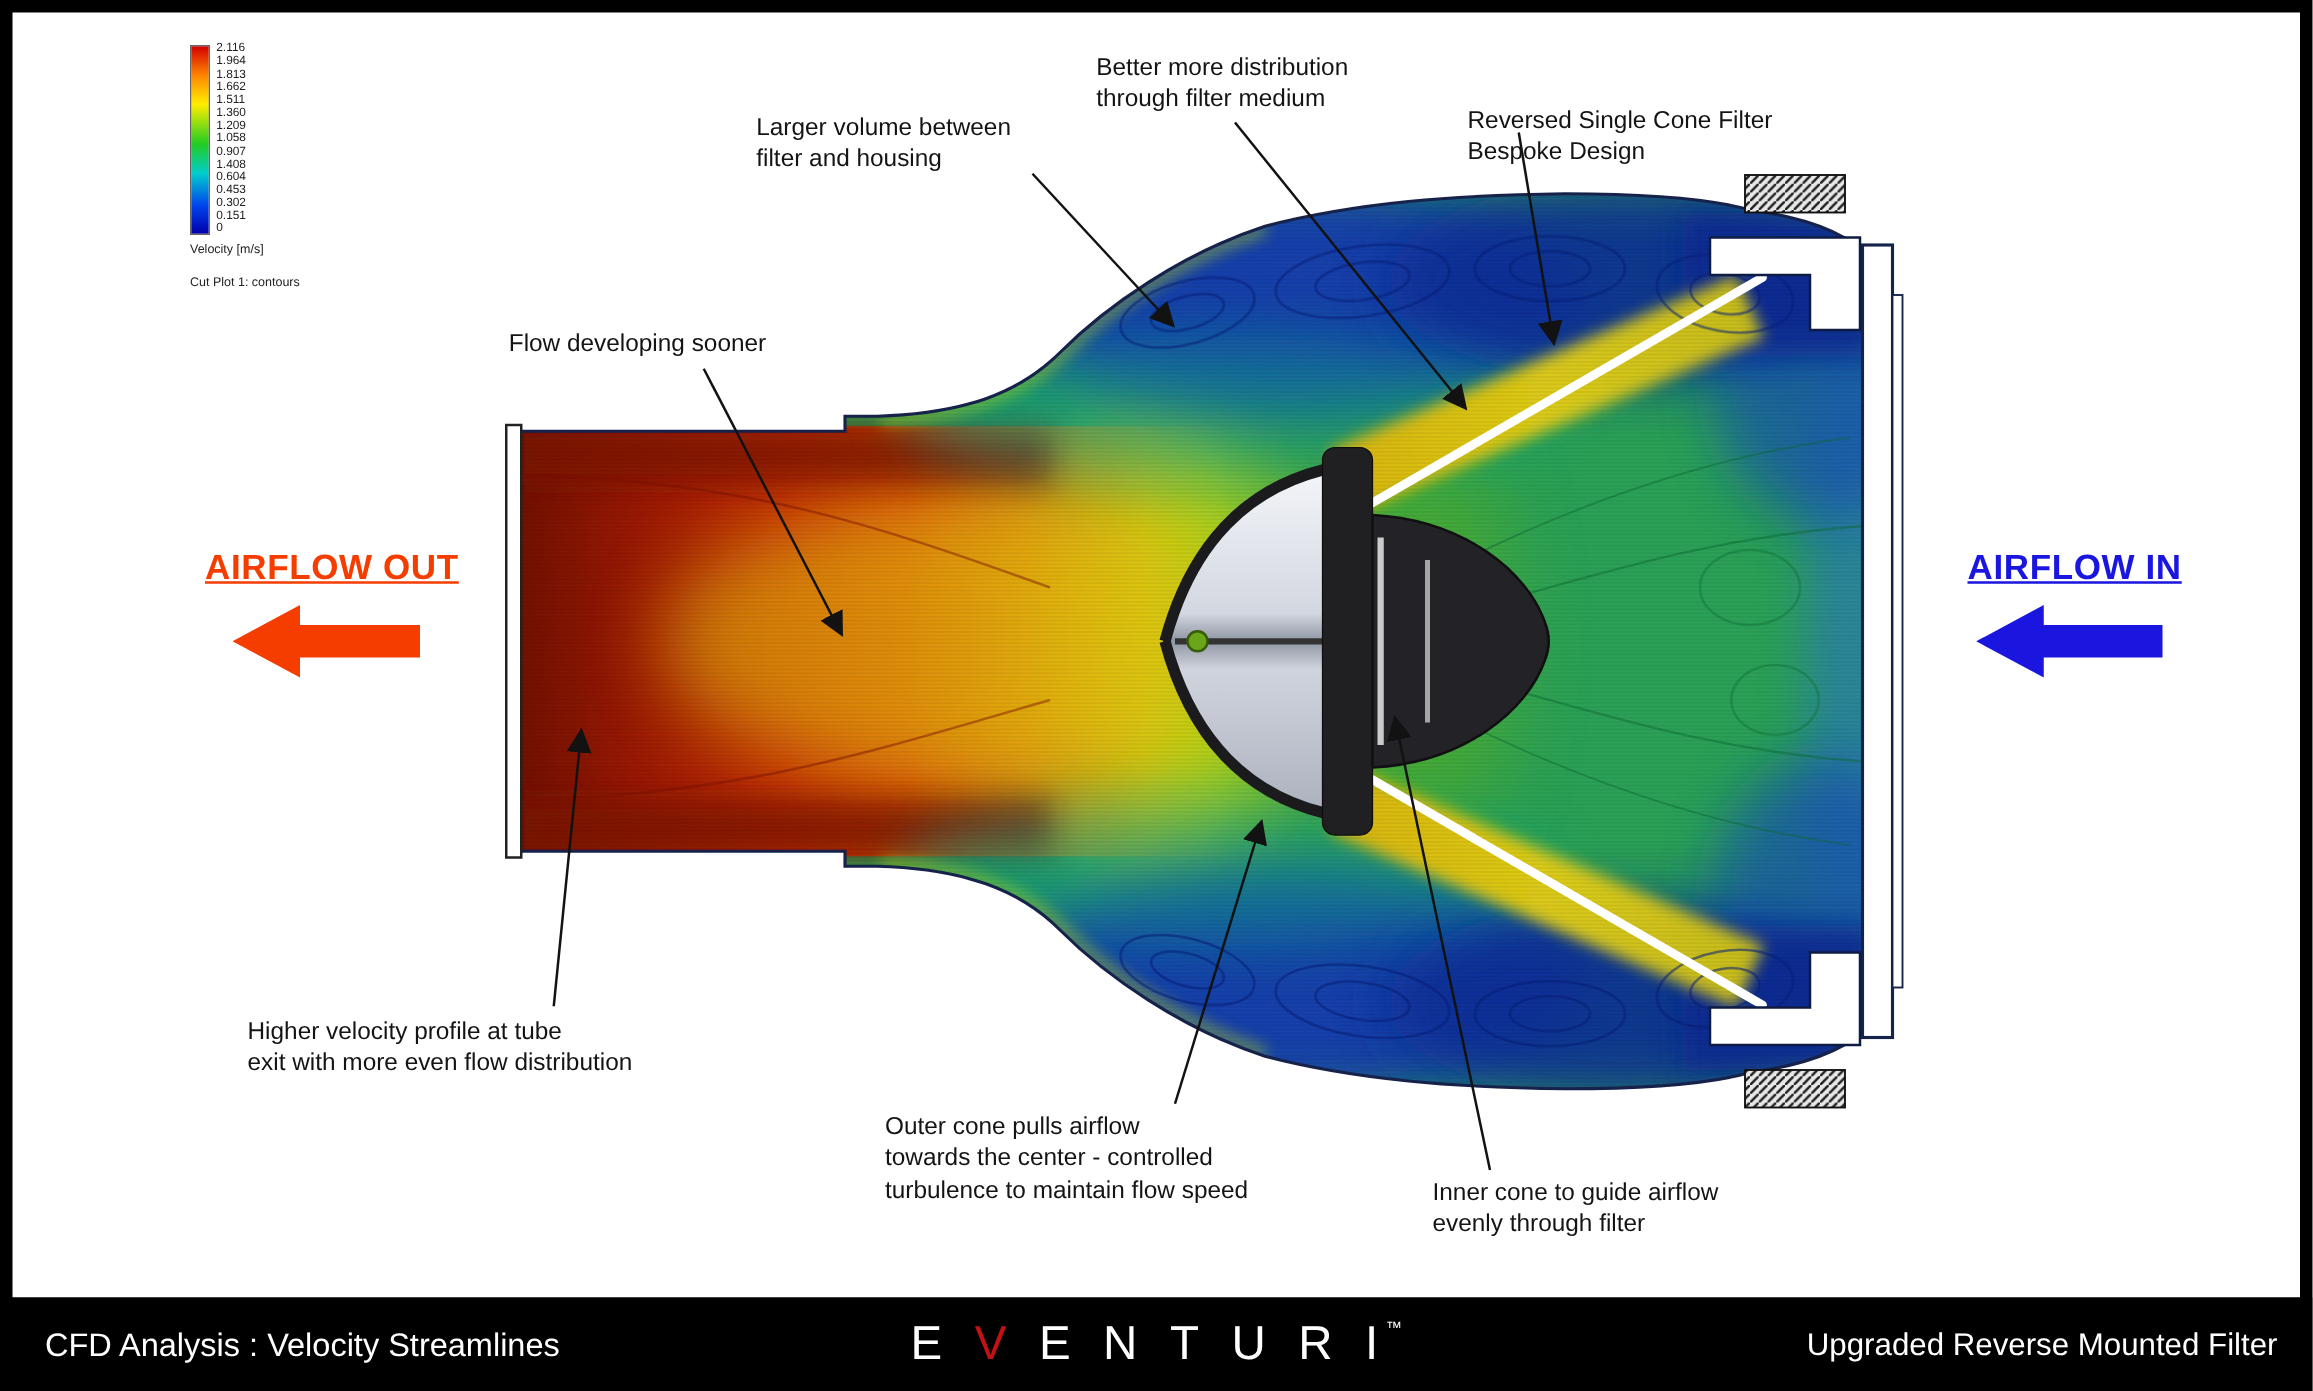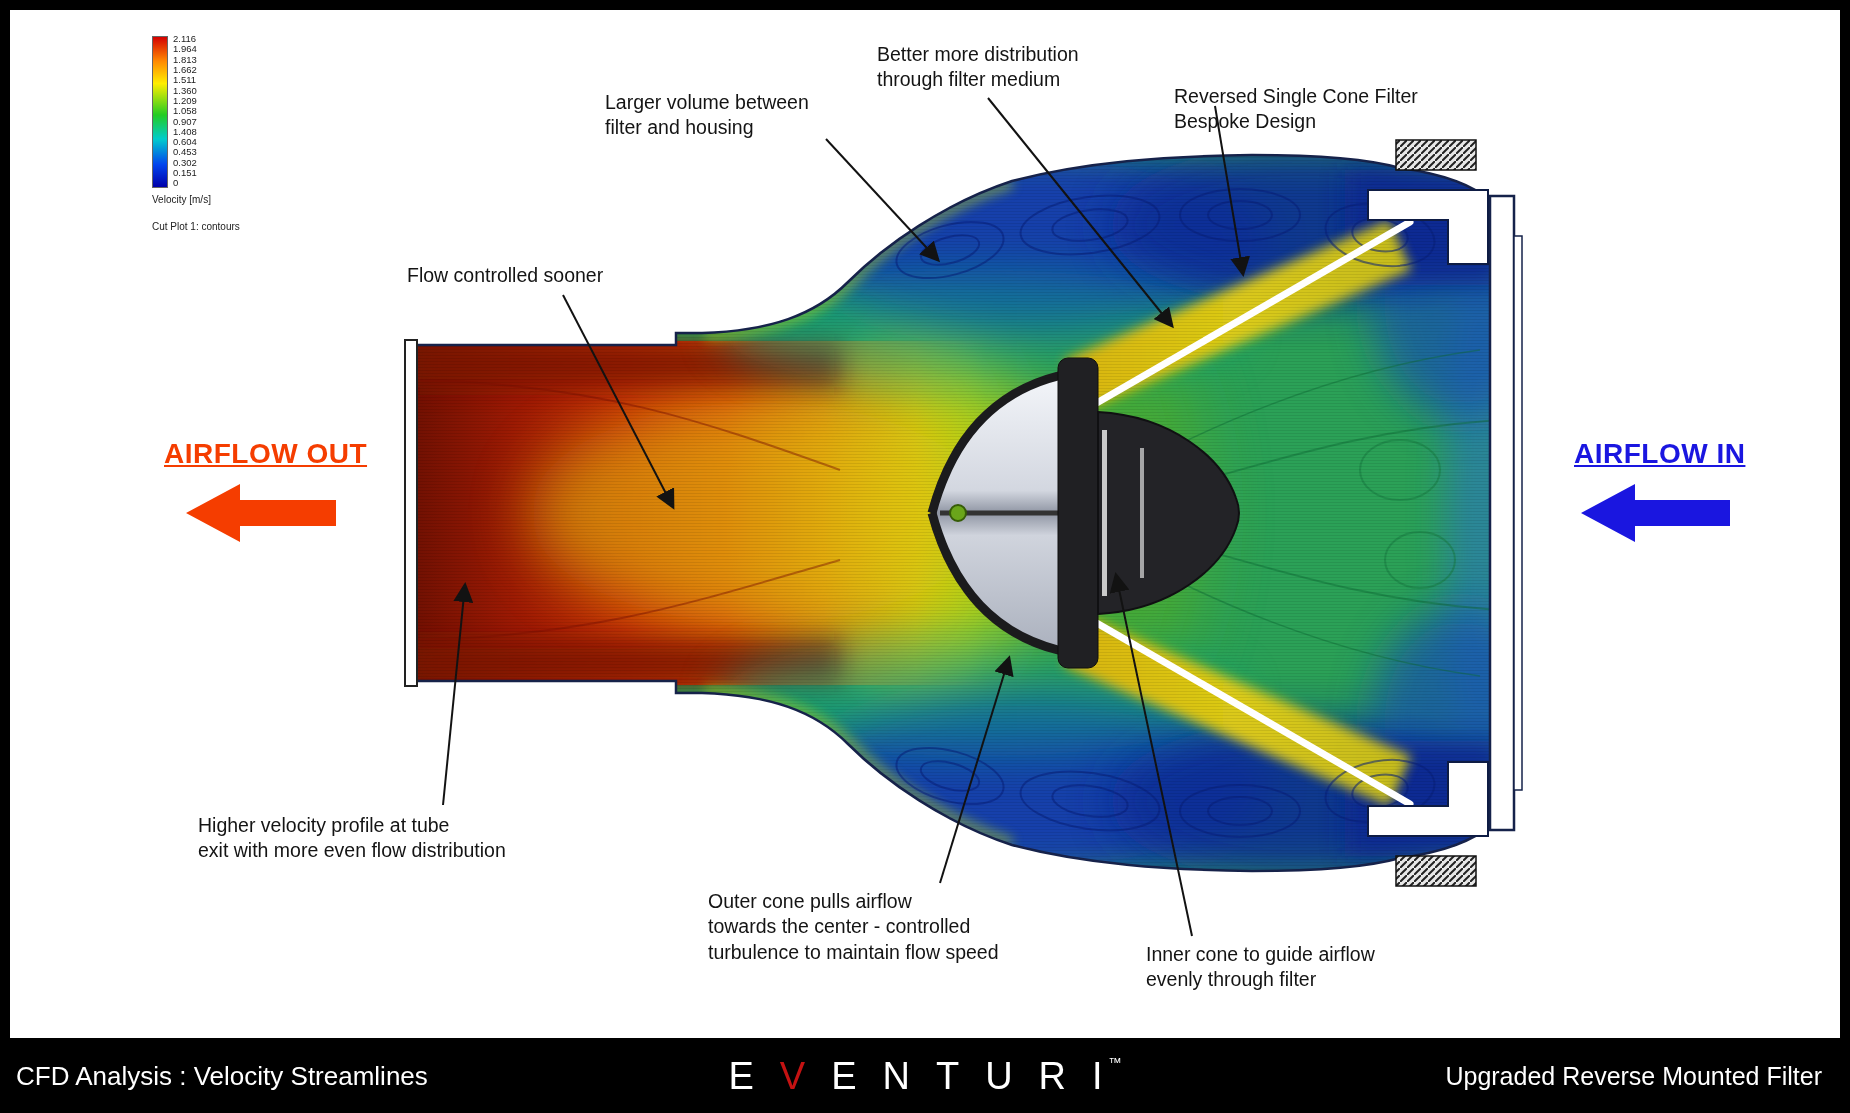--- a/index.html
+++ b/index.html
@@ -25,21 +25,21 @@
   .legend-plot{font-size:10px;margin-top:16px;}
   
   .ann{position:absolute;font-size:19.5px;color:#141414;line-height:1.3;}
   .ann span{display:block;white-space:nowrap;}
   
   .airflow-label{position:absolute;font-size:28px;font-weight:600;letter-spacing:.5px;white-space:nowrap;text-decoration:underline;}
   .airflow-out{left:164px;top:438px;color:#f53d00;}
   .airflow-in{left:1574px;top:438px;color:#1a16e0;}
   
   .footer{position:absolute;left:0;top:1038px;width:1850px;height:75px;background:#000;color:#fff;}
-  .footer-left{position:absolute;left:16px;top:50%;transform:translateY(-50%);font-size:26px;}
+  .footer-left{position:absolute;left:36px;top:50%;transform:translateY(-50%);font-size:26px;}
   .footer-right{position:absolute;right:28px;top:50%;transform:translateY(-50%);text-align:right;font-size:25px;line-height:1.22;}
   .footer-logo{
     position:absolute;left:50%;top:50%;transform:translate(-50%,-50%);
     font-size:38px;font-weight:500;letter-spacing:26px;color:#fff;white-space:nowrap;
   }
   .footer-logo .logo-v{color:#c41212;}
   .footer-logo .logo-tm{font-size:13px;letter-spacing:0;vertical-align:top;margin-left:-20px;}
 </style>
 </head>
 <body>
@@ -237,21 +237,21 @@
 </div>
 <div class="ann" style="left:1174px;top:50px;margin-top:34px;">
   <span>Reversed Single Cone Filter</span>
   <span>Bespoke Design</span>
 </div>
 <div class="ann" style="left:605px;top:90px;">
   <span>Larger volume between</span>
   <span>filter and housing</span>
 </div>
 <div class="ann" style="left:407px;top:263px;">
-  <span>Flow controlled sooner</span>
+  <span>Flow developing sooner</span>
 </div>
 <div class="ann" style="left:198px;top:813px;">
   <span>Higher velocity profile at tube</span>
   <span>exit with more even flow distribution</span>
 </div>
 <div class="ann" style="left:708px;top:889px;">
   <span>Outer cone pulls airflow</span>
   <span>towards the center - controlled</span>
   <span>turbulence to maintain flow speed</span>
 </div>

